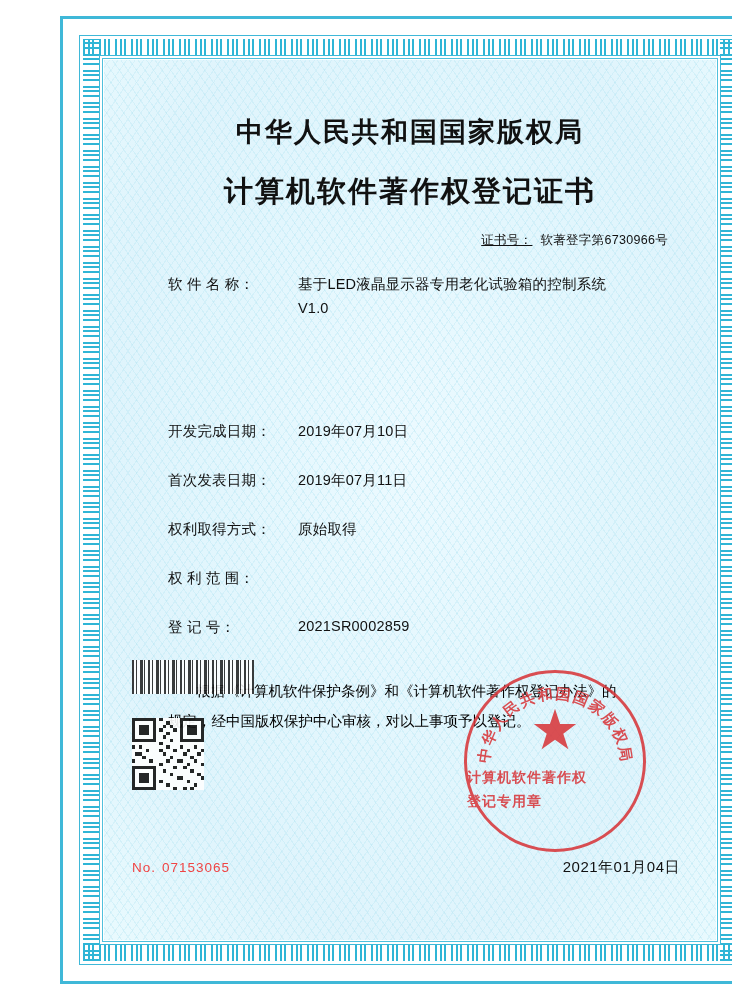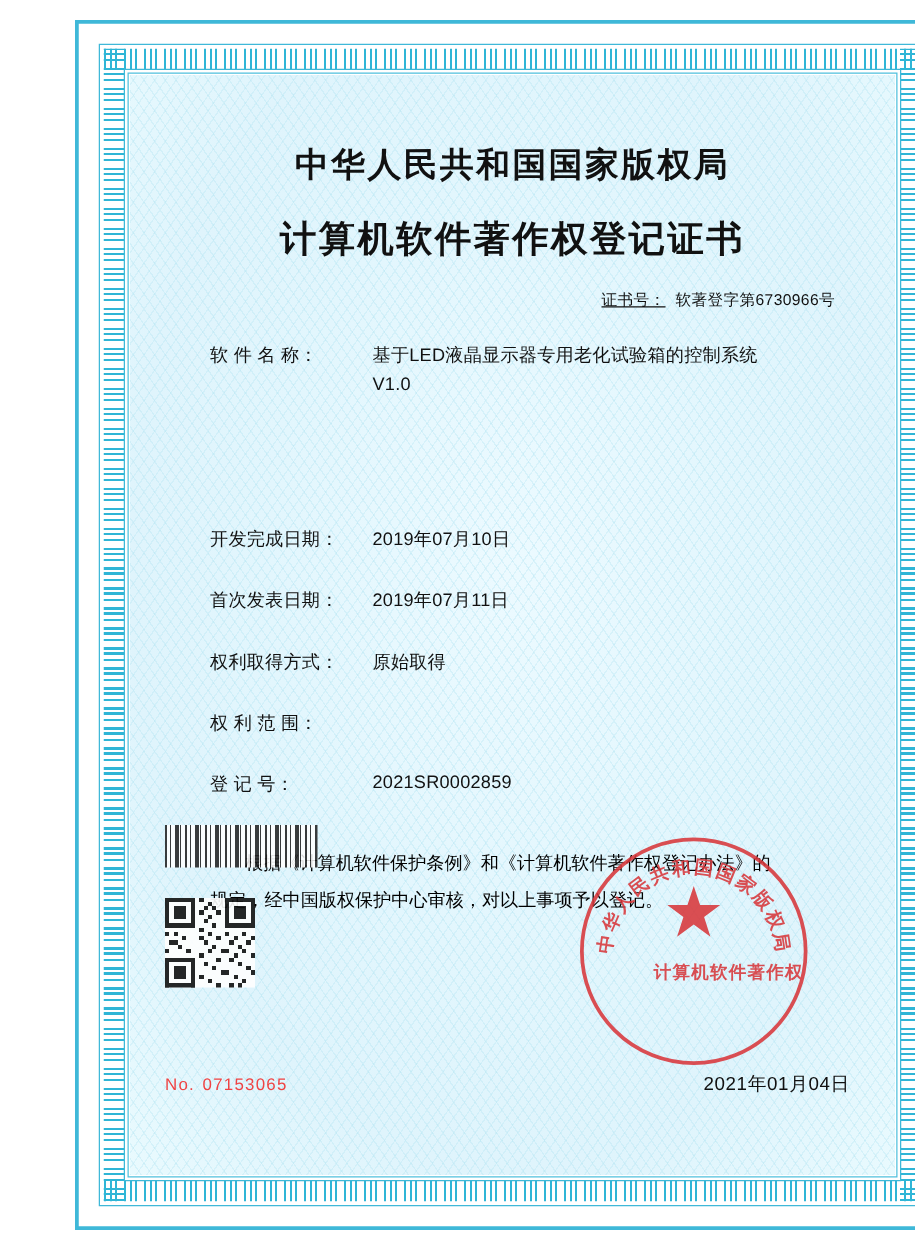--- a/index.html
+++ b/index.html
@@ -235,21 +235,21 @@
     left: 50%;
     top: 34px;
     transform: translateX(-50%);
     width: 46px;
     height: 46px;
   }
   .seal .seal-line1,
   .seal .seal-line2 {
     position: absolute;
     width: 100%;
-    text-align: right;
+    text-align: left;
     font-family: "DejaVu Serif", "Liberation Serif", serif;
     font-size: 14px;
     font-weight: bold;
     letter-spacing: 1px;
     color: #d8373b;
   }
   .seal .seal-line1 { top: 96px; }
   .seal .seal-line2 { top: 120px; }
 
   
@@ -434,20 +434,21 @@
         <path id="sealArc" d="M 22,92 A 66,66 0 0 1 154,92" fill="none"></path>
       </defs>
       <text text-anchor="middle">
         <textPath href="#sealArc" startOffset="50%">中华人民共和国国家版权局</textPath>
       </text>
     </svg>
     <svg class="star" viewBox="0 0 100 100">
       <polygon points="50,4 61,37 96,37 68,58 79,92 50,71 21,92 32,58 4,37 39,37" fill="#d8373b"></polygon>
     </svg>
     <div class="seal-line1">计算机软件著作权</div>
+    <div class="seal-line2">登记专用章</div>
   </div>
 
   <div class="footer-no">
     <span class="prefix">No.</span><span>07153065</span>
   </div>
   <div class="footer-date">2021年01月04日</div>
 
 </div>
 
 </body></html>

